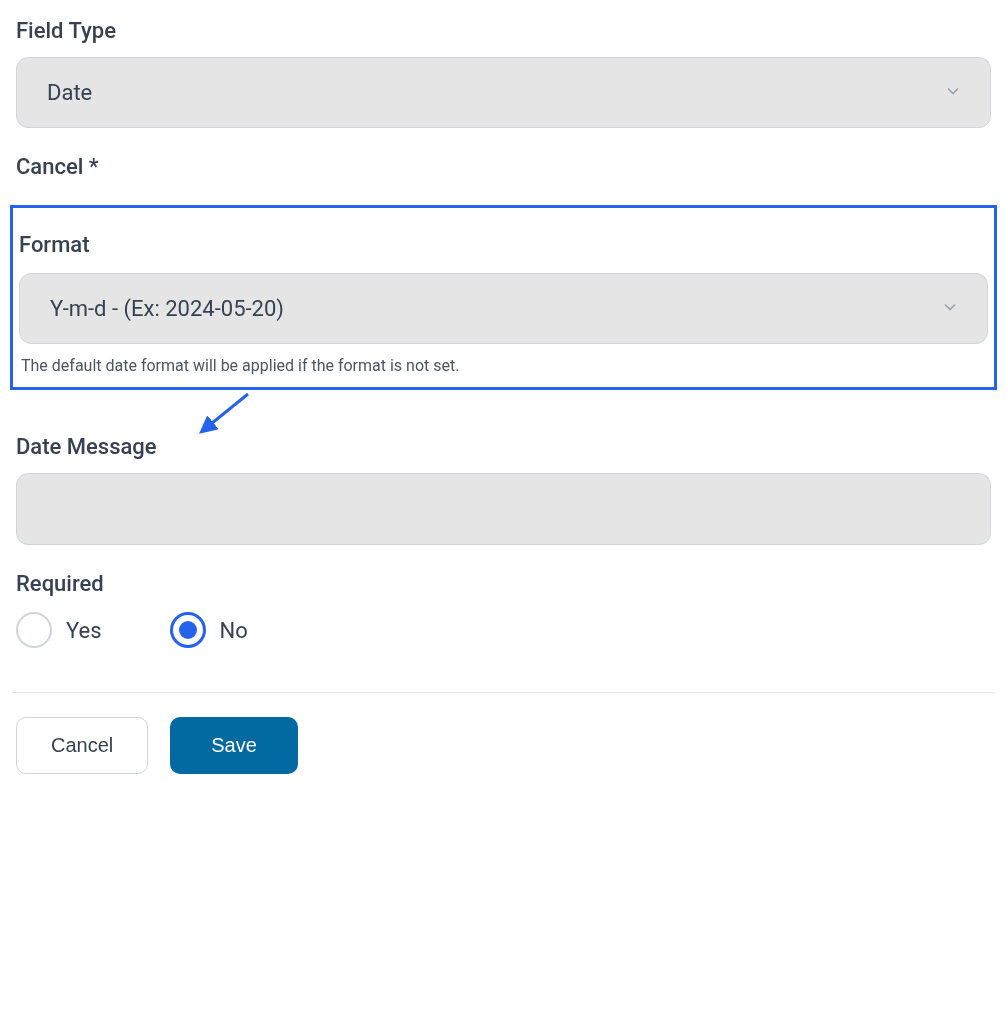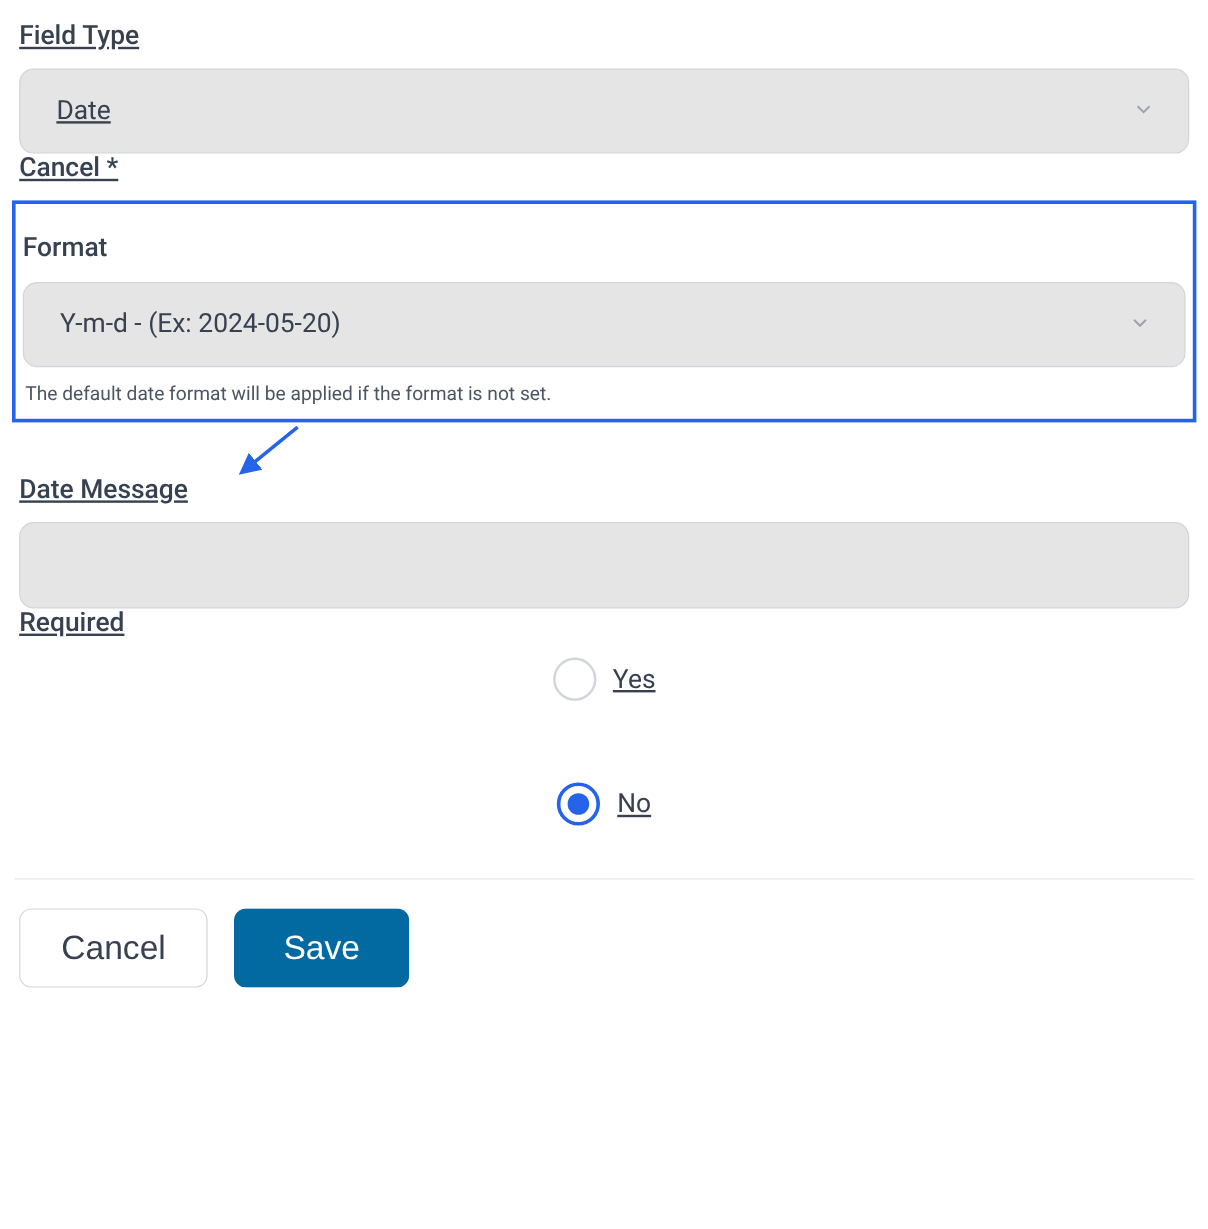--- a/index.html
+++ b/index.html
@@ -8,22 +8,22 @@
       padding: 0;
     }
     body {
       font-family: -apple-system, BlinkMacSystemFont, "Segoe UI", Roboto, Helvetica, Arial, sans-serif;
       background: #ffffff;
       padding: 18px 12px;
       color: #374151;
       width: 1007px;
     }
     .form-group {
+      margin-bottom: 26px;
       padding: 0 4px;
-      text-decoration: underline;
     }
     .form-label {
       display: block;
       font-size: 22px;
       font-weight: 500;
       color: #374151;
       margin-bottom: 14px;
     }
     .form-select, .form-input {
       width: 100%;
@@ -77,24 +77,23 @@
     }
     .arrow-annotation svg {
       position: absolute;
       left: 184px;
       top: -8px;
       width: 60px;
       height: 50px;
     }
     .radio-group {
       display: flex;
-      align-items: center;
+      align-items: flex-end;
       gap: 68px;
       margin-top: 16px;
-      flex-direction: column;
     }
     .radio-option {
       display: flex;
       align-items: center;
       gap: 14px;
       cursor: pointer;
     }
     .radio-circle {
       width: 36px;
       height: 36px;
@@ -124,21 +123,21 @@
       margin-top: 44px;
       margin-bottom: 24px;
     }
     .button-row {
       display: flex;
       gap: 22px;
       padding: 0 4px;
     }
     .btn {
       padding: 16px 34px;
-      font-size: 28px;
+      font-size: 20px;
       border-radius: 10px;
       cursor: pointer;
       border: 1px solid transparent;
       font-weight: 500;
     }
     .btn-cancel {
       background: #ffffff;
       color: #374151;
       border: 1px solid #d1d5db;
     }

